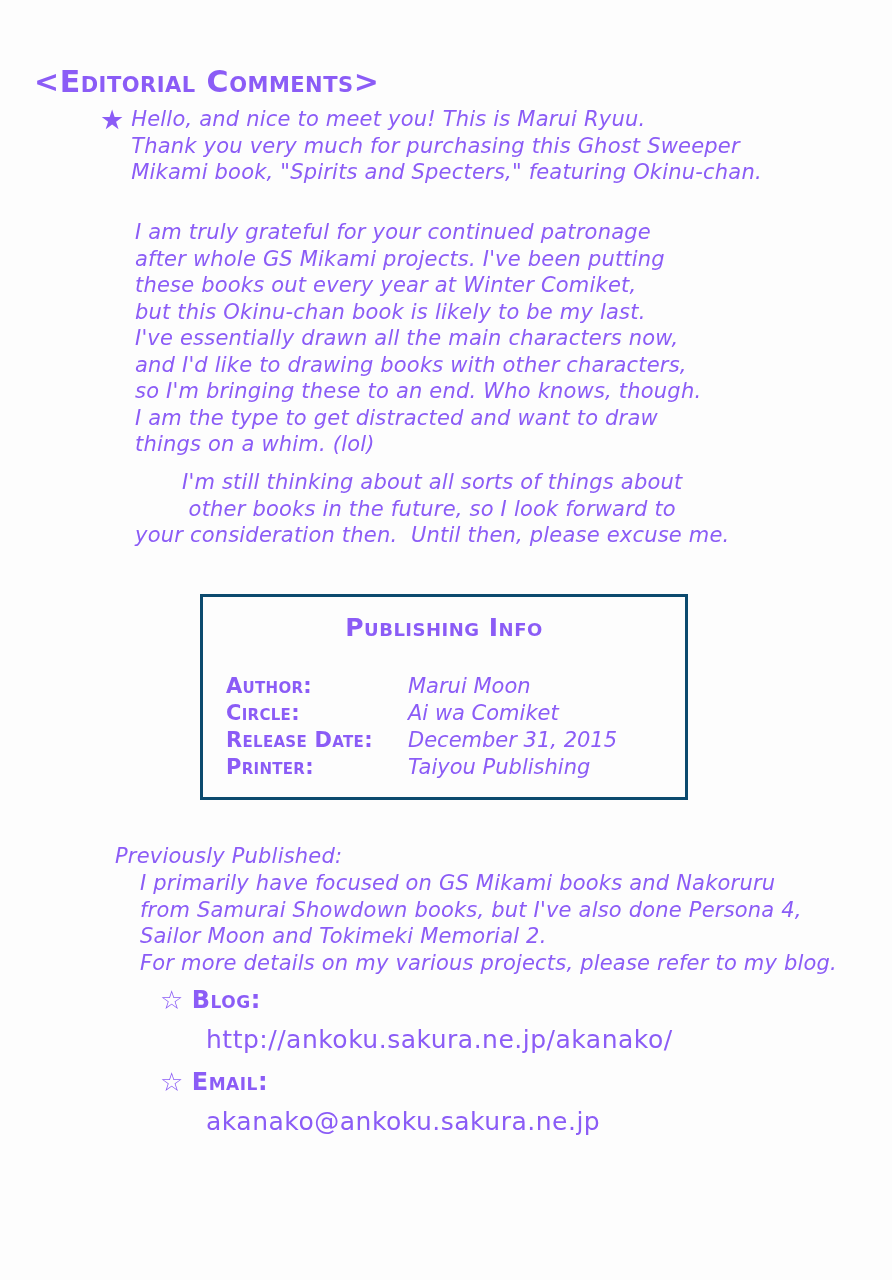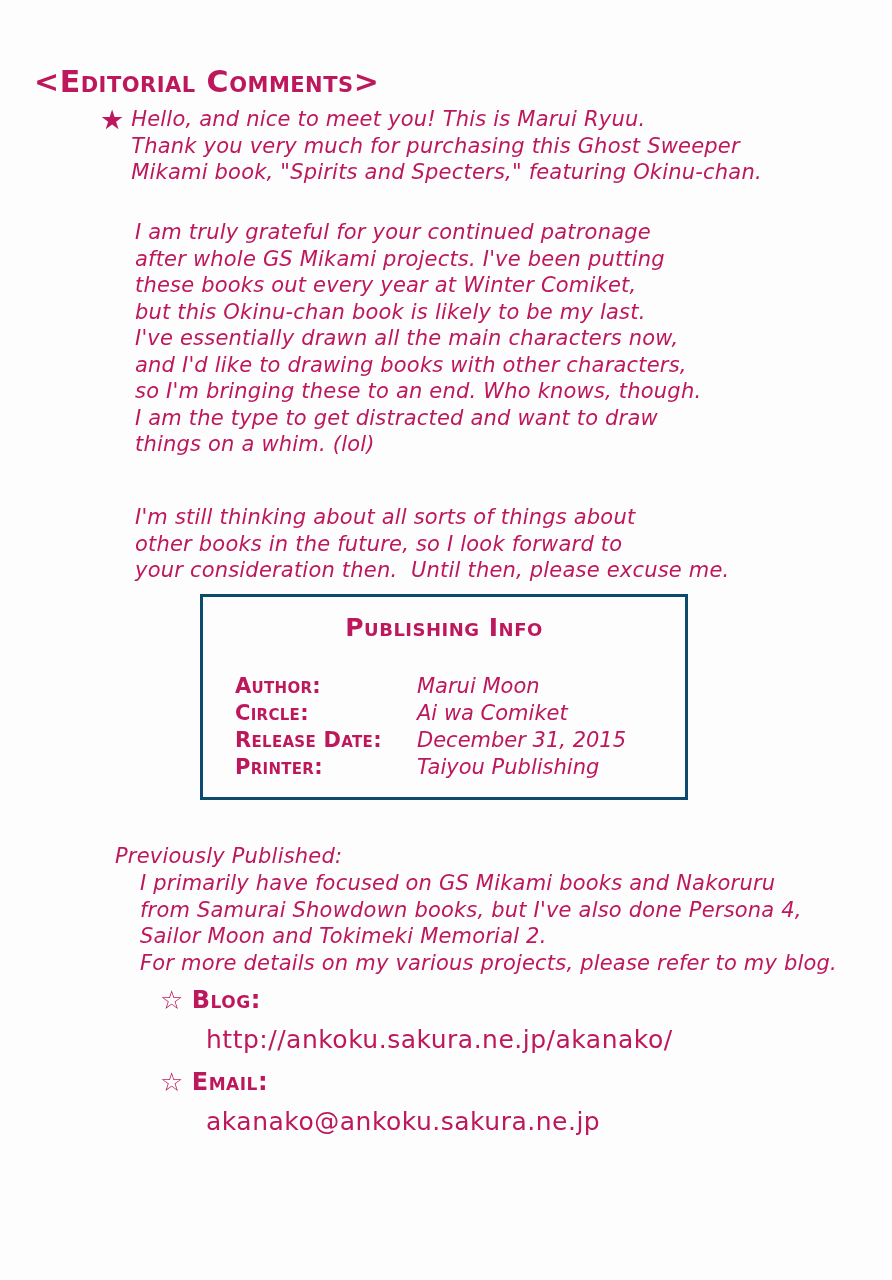--- a/index.html
+++ b/index.html
@@ -2,21 +2,21 @@
 <html><head>
 <meta charset="utf-8">
 <style>
   html, body { margin: 0; padding: 0; background: #e8e8e8; }
   .page {
     position: relative;
     width: 892px;
     height: 1280px;
     margin: 0 auto;
     background: #fdfdfd;
-    color: #be185d;
+    color: #8b5cf6;
     font-family: "DejaVu Sans", sans-serif;
     overflow: hidden;
   }
   
   .page-title {
     position: absolute;
     left: 34px;
     top: 64px;
     font-size: 30px;
     font-weight: bold;
@@ -40,42 +40,42 @@
     align-items: flex-start;
   }
   .intro-star {
     font-size: 27px;
     line-height: 27px;
     margin-right: 7px;
     font-style: normal;
     flex: 0 0 auto;
   }
   .para2 { position: absolute; left: 135px; top: 219px; }
-  .para3 { position: absolute; left: 135px; top: 504px; }
+  .para3 { position: absolute; left: 135px; top: 469px; text-align: center; }
   
   .pub-box {
     position: absolute;
     left: 200px;
     top: 594px;
     width: 488px;
     height: 206px;
     border: 3px solid #0c4a6e;
     box-sizing: border-box;
   }
   .pub-title {
     margin-top: 16px;
     text-align: center;
     font-size: 25px;
     font-weight: bold;
     font-variant-caps: small-caps;
     letter-spacing: 0.5px;
   }
   .pub-rows {
     margin-top: 33px;
-    padding-left: 32px;
+    padding-left: 23px;
     display: grid;
     grid-template-columns: 182px 1fr;
     row-gap: 4px;
     font-size: 21px;
     line-height: 23px;
   }
   .pub-label {
     font-weight: bold;
     font-variant-caps: small-caps;
     letter-spacing: 0.3px;

